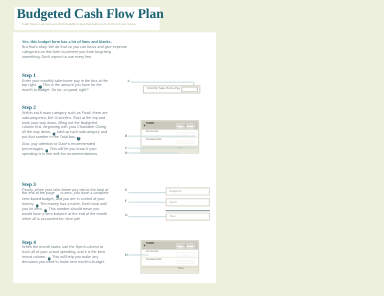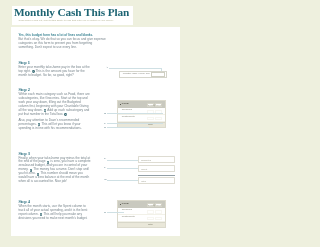--- a/index.html
+++ b/index.html
@@ -45,21 +45,21 @@
 
   .inrow{position:absolute;height:7.0px;box-sizing:border-box;border:0.4px solid #dedcd2;background:#fff;border-radius:0.6px;}
   .inrow .cap{position:absolute;left:2.6px;top:2.0px;font-size:2.3px;color:#a6a697;white-space:nowrap;}
   .divline{position:absolute;height:0;border-top:0.9px solid #93a0a6;}
 </style>
 </head>
 <body>
 
 <div class="page">
   <div class="hdr"></div>
-  <div class="title">Monthly Cash This Plan</div>
+  <div class="title">Budgeted Cash Flow Plan</div>
   <div class="sub">Cash flows in and out, and it's this ability to plan that puts you in control of your money.</div>
   <div class="card"></div>
 
   <div class="lcol wide teal" style="top:34.2px">Yes, this budget form has a lot of lines and blanks.</div>
   <div class="lcol wide body" style="top:37.9px">But that's okay. We do that so you can focus and give expense categories on this form to prevent you from forgetting something. Don't expect to use every line.</div>
 
   <div class="lcol steph" style="top:60.6px">Step 1</div>
   <div class="lcol body" style="top:65.9px">Enter your monthly take-home pay in the box at the top right. <span class="bdg">A</span> This is the amount you have for the month to budget. So far, so good, right?</div>
 
   <div class="lcol steph" style="top:88.3px">Step 2</div>

